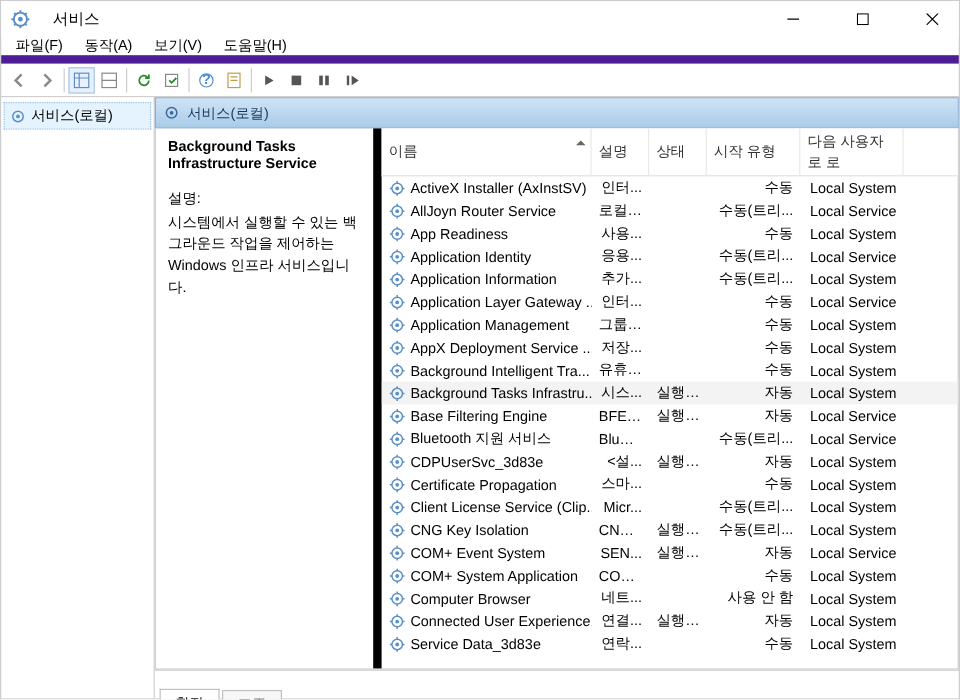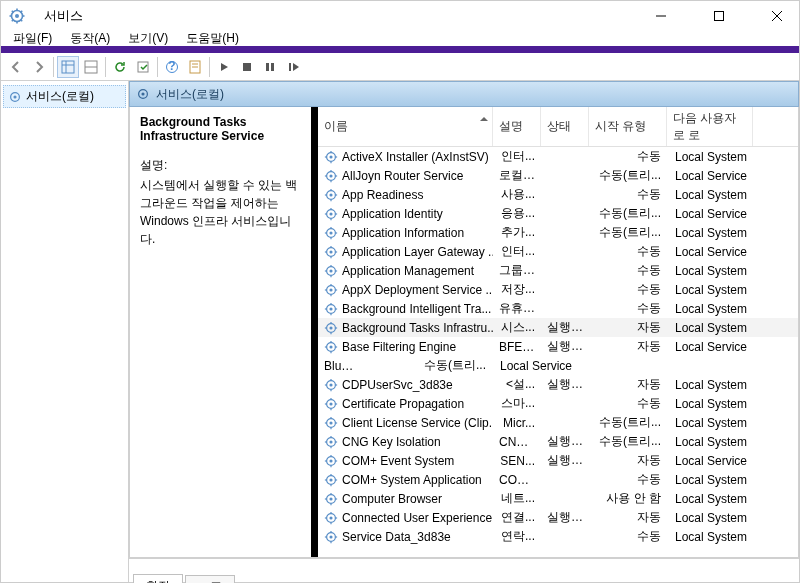--- a/index.html
+++ b/index.html
@@ -413,20 +413,33 @@
                       </g>
                     </svg></span>
                   <span>Base Filtering Engine</span>
                 </div>
                 <div class="cell col-desc">BFE(...</div>
                 <div class="cell col-status">실행 ...</div>
                 <div class="cell col-start">자동</div>
                 <div class="cell col-logon">Local Service</div>
               </div>
               <div class="row">
+                <div class="cell name col-name">
+                  <span class="gear-svg"><svg viewBox="0 0 16 16" width="14" height="14">
+                      <circle cx="8" cy="8" r="5" fill="none" stroke="#5a8fc7" stroke-width="1.4"></circle>
+                      <circle cx="8" cy="8" r="1.8" fill="#5a8fc7"></circle>
+                      <g stroke="#5a8fc7" stroke-width="1.4">
+                        <line x1="8" y1="1" x2="8" y2="3"></line>
+                        <line x1="8" y1="13" x2="8" y2="15"></line>
+                        <line x1="1" y1="8" x2="3" y2="8"></line>
+                        <line x1="13" y1="8" x2="15" y2="8"></line>
+                      </g>
+                    </svg></span>
+                  <span>Bluetooth 지원 서비스</span>
+                </div>
                 <div class="cell col-desc">Bluet...</div>
                 <div class="cell col-status"></div>
                 <div class="cell col-start">수동(트리...</div>
                 <div class="cell col-logon">Local Service</div>
               </div>
               <div class="row">
                 <div class="cell name col-name">
                   <span class="gear-svg"><svg viewBox="0 0 16 16" width="14" height="14">
                       <circle cx="8" cy="8" r="5" fill="none" stroke="#5a8fc7" stroke-width="1.4"></circle>
                       <circle cx="8" cy="8" r="1.8" fill="#5a8fc7"></circle>

